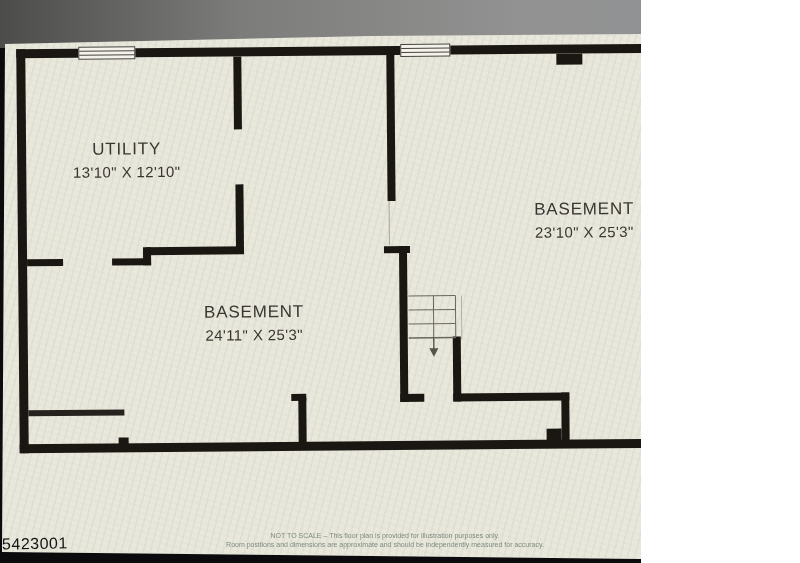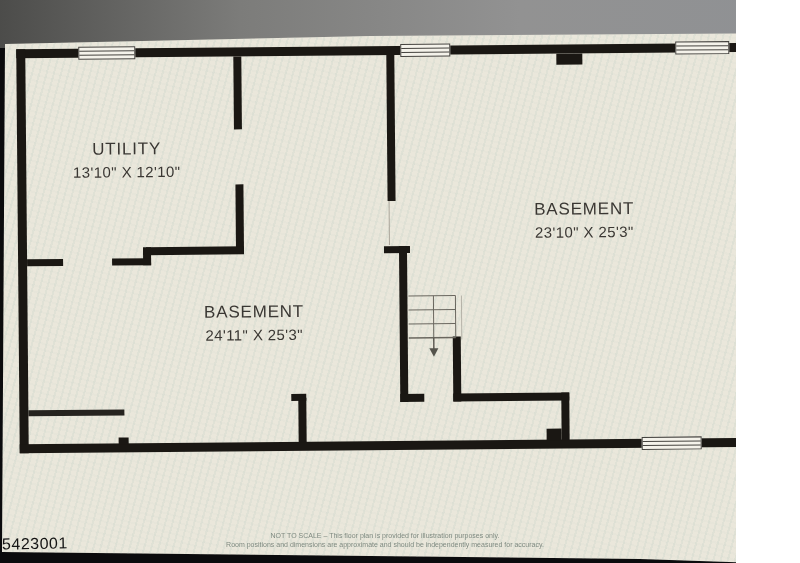--- a/index.html
+++ b/index.html
@@ -1,17 +1,17 @@
 <!DOCTYPE html>
 <html style="--wall: #1a1713; --paper: #eae7db; --label-text: #3a3733; --footer-text: #79857c; --watermark-text: #141414;"><head>
 <meta charset="utf-8">
 <style>
   html,body{margin:0;padding:0;}
   #stage{
-    position:relative;width:736px;height:563px;overflow:hidden;
+    position:relative;width:641px;height:563px;overflow:hidden;
     background:#0b0b0d;
     font-family:"Liberation Sans", sans-serif;
   }
   
   #top-band{
     position:absolute;left:0;top:0;width:800px;height:48px;
     background:linear-gradient(90deg,#4c4c4a 0%,#7c7c7a 30%,#929292 65%,#8f9194 100%);
   }
   
   #paper{

